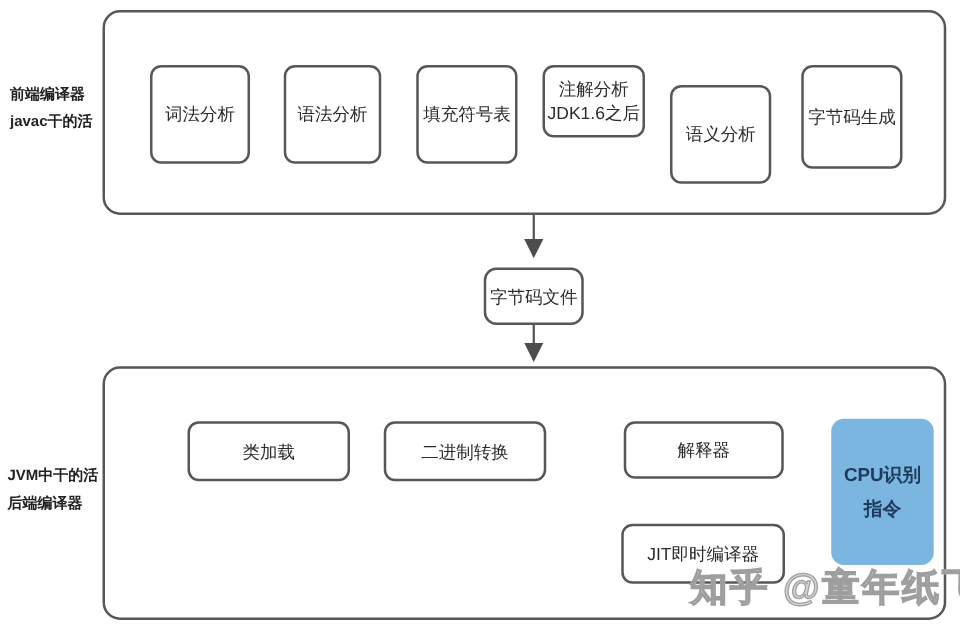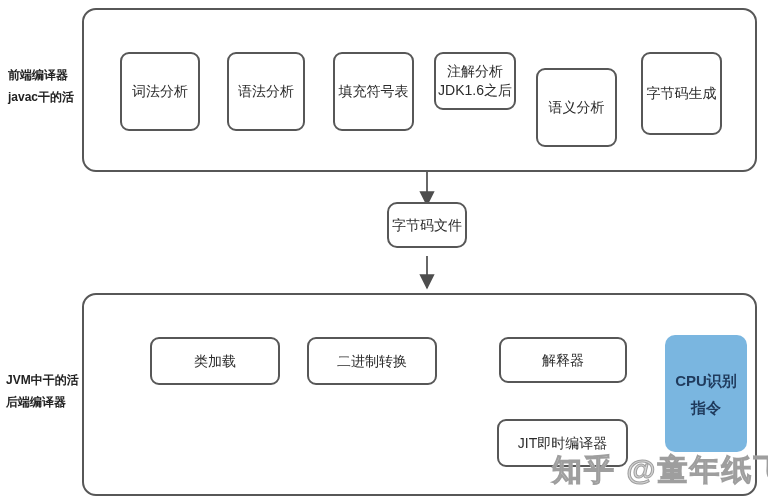--- a/index.html
+++ b/index.html
@@ -80,21 +80,21 @@
     <span>注解分析</span>
     <span>JDK1.6之后</span>
   </div>
   <div class="node" style="left:536px;top:52px;width:81px;height:79px;margin-top:16px;">
     <span>语义分析</span>
   </div>
   <div class="node" style="left:641px;top:52px;width:81px;height:83px;">
     <span>字节码生成</span>
   </div>
 
-  <div class="node" style="left:387px;top:202px;width:80px;height:46px;border-radius:10px;">
+  <div class="node" style="left:387px;top:214px;width:80px;height:46px;border-radius:10px;">
     <span>字节码文件</span>
   </div>
 
   <div class="container-box" style="left:82px;top:293px;width:671px;height:199px;"></div>
 
   <div class="side-label" style="left:6px;top:369px;">
     <div>JVM中干的活</div>
     <div>后端编译器</div>
   </div>
 

